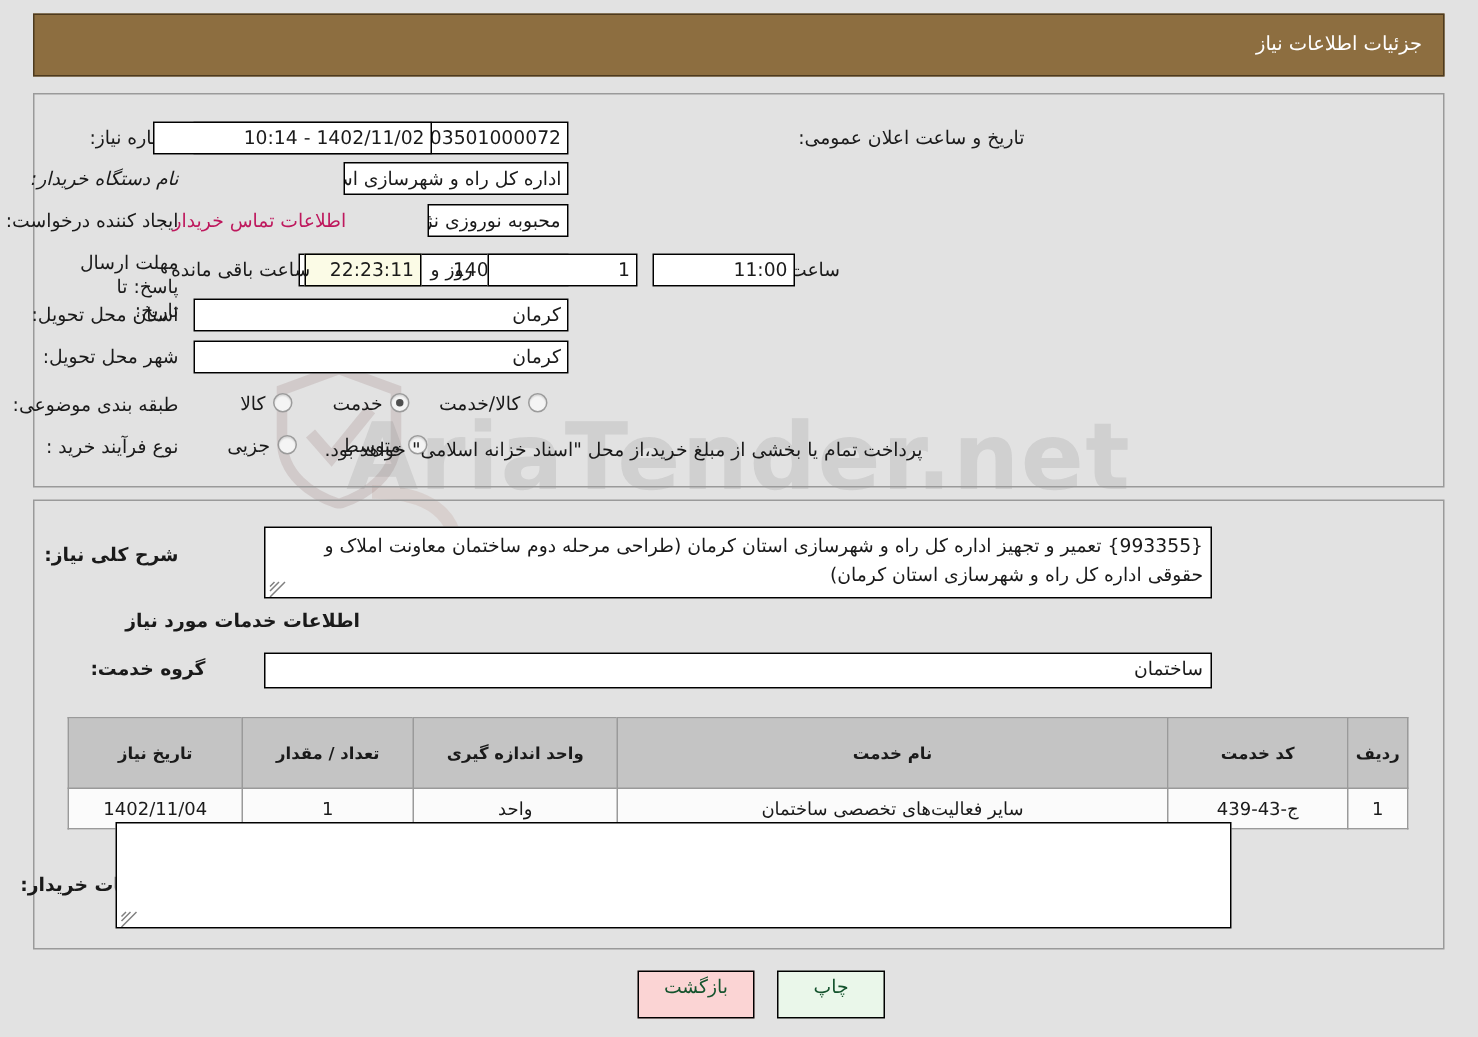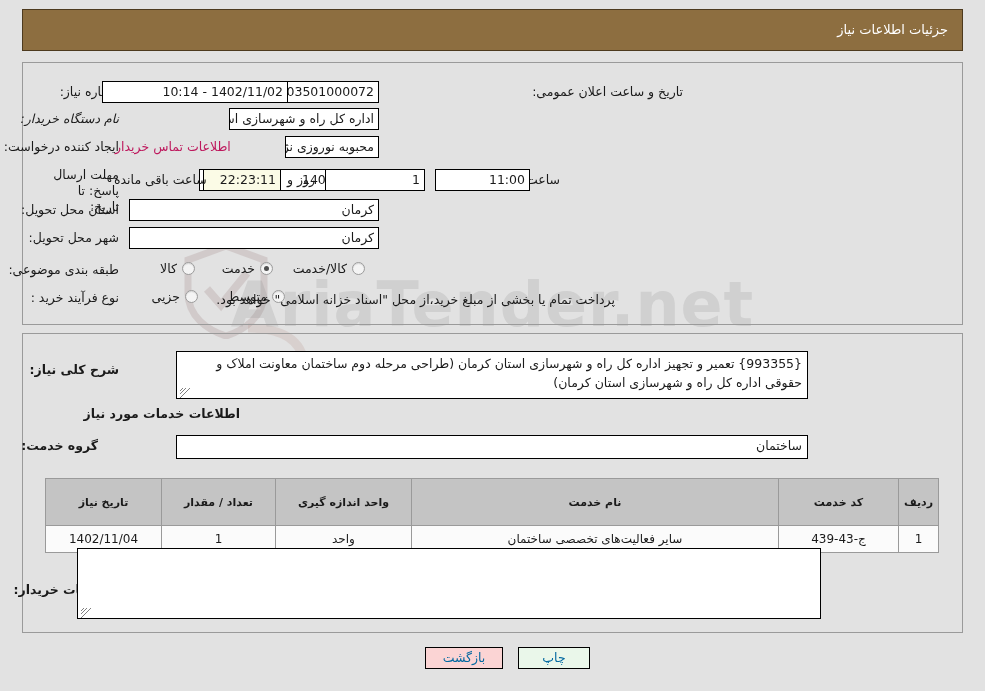--- a/index.html
+++ b/index.html
@@ -226,27 +226,27 @@
     height: 26px;
     text-align: center;
     font-size: 12px;
     color: #1a1a1a;
     padding: 0 3px;
   }
 
   
   .btn {
     position: absolute;
-    height: 22px;
+    height: 32px;
     line-height: 20px;
     text-align: center;
     border: 1px solid #000000;
     box-sizing: border-box;
     font-size: 12.5px;
-    color: #0369a1;
+    color: #14532d;
     cursor: pointer;
     z-index: 4;
     user-select: none;
   }
   .btn-print  { background: #eaf7ea; left: 518px; top: 647px; width: 72px; }
   .btn-back   { background: #fbd4d4; left: 425px; top: 647px; width: 78px; }
 </style>
 </head>
 <body>
 
@@ -331,21 +331,21 @@
   <span>{993355} تعمیر و تجهیز اداره کل راه و شهرسازی استان کرمان (طراحی مرحله دوم ساختمان معاونت املاک و حقوقی اداره کل راه و شهرسازی استان کرمان)</span>
   <span class="grip">
     <svg viewBox="0 0 12 12" xmlns="http://www.w3.org/2000/svg">
       <path d="M1 11 L11 1 M1 7 L7 1 M1 4 L4 1" stroke="#808080" stroke-width="1" fill="none"></path>
     </svg>
   </span>
 </div>
 
 <div class="section-heading" style="right:745px; top:406px;">اطلاعات خدمات مورد نیاز</div>
 
-<div class="lbl lbl-b" style="right:887px; top:438px;margin-left:40px;">گروه خدمت:</div>
+<div class="lbl lbl-b" style="right:848px; top:438px;margin-left:40px;">گروه خدمت:</div>
 <div class="ta" style="right:177px; top:435px; left:176px; height:24px; line-height:20px; padding-top:0;">ساختمان</div>
 
 <div class="tbl-wrap">
   <table class="grid">
     <colgroup>
       <col style="width:40px">
         <col style="width:120px">
         <col style="width:367px">
       <col style="width:136px">
         <col style="width:114px">

